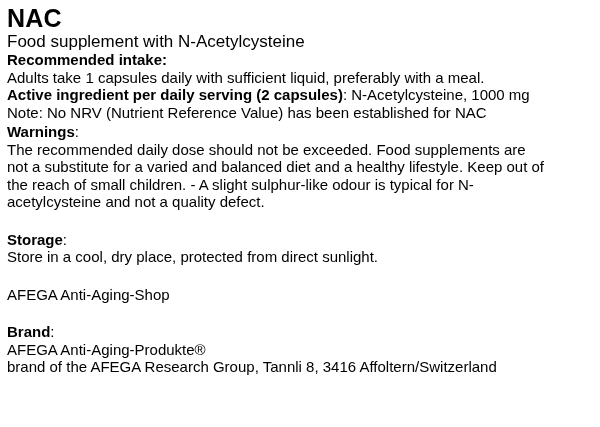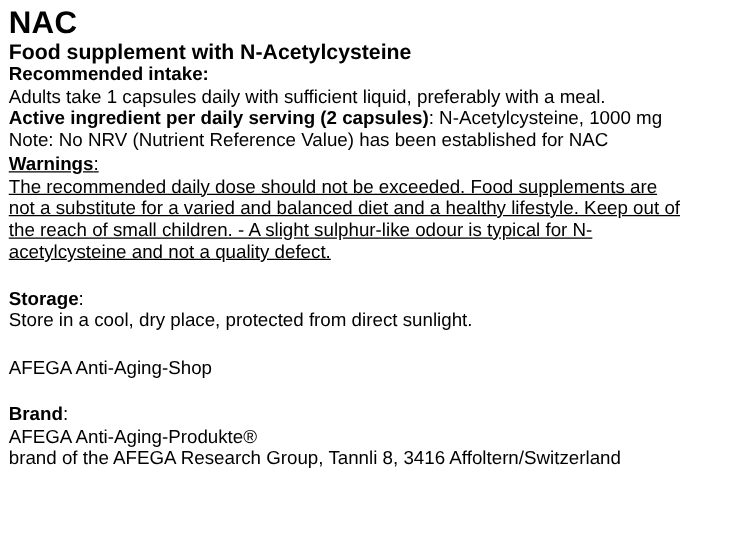--- a/index.html
+++ b/index.html
@@ -21,32 +21,31 @@
   .product-name {
     margin: 0;
     font-size: 25px;
     line-height: 27px;
     font-weight: bold;
     letter-spacing: 0.2px;
   }
   .subtitle {
     font-size: 17px;
     line-height: 19px;
-    font-weight: bold;
+    font-weight: normal;
   }
   .block {
     font-size: 15px;
     line-height: 17.5px;
   }
   .gap-top {
     margin-top: 18px;
   }
   .warnings-block {
     margin-top: 2px;
-    text-decoration: underline;
   }
   .spaced {
     margin-top: 20px;
   }
   .bold {
     font-weight: bold;
   }
   .multiline {
     white-space: pre-line;
   }

